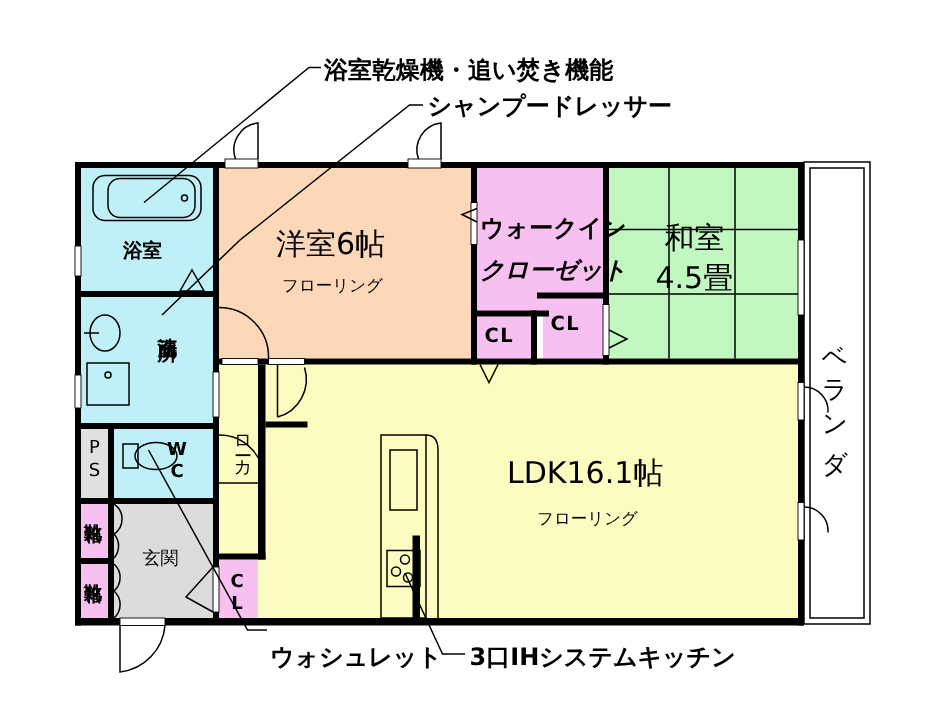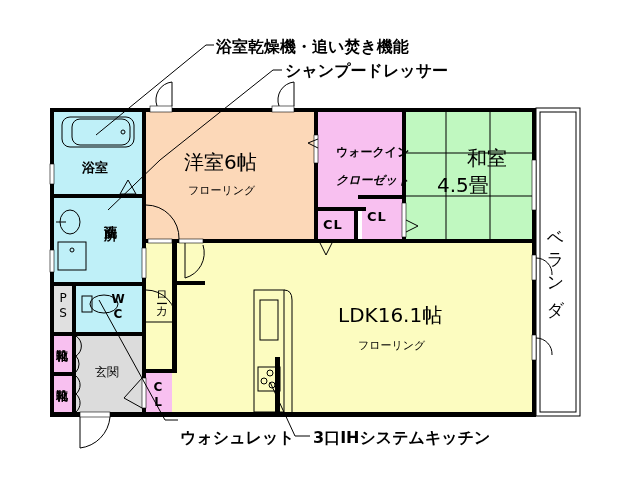--- a/index.html
+++ b/index.html
@@ -7,21 +7,21 @@
          font-family: "DejaVu Sans", sans-serif; }
   #plan { position: absolute; left: 0; top: 0; width: 620px; height: 480px; }
   .lbl { position: absolute; color: #000; white-space: nowrap; line-height: 1; }
   .callout { font-size: 16px; font-weight: bold; }
   .room-big { font-size: 20px; }
   .room-sub { font-size: 11px; }
   .room-med { font-size: 13px; font-weight: bold; }
   .vert { writing-mode: vertical-rl; text-orientation: upright; letter-spacing: 1px; }
   .small { font-size: 12px; }
   .cl { font-size: 13px; font-weight: bold; letter-spacing: 1px; }
-  .wic { font-size: 12px; font-weight: bold; line-height: 14px; padding-left: 16px; }
+  .wic { font-size: 16px; font-weight: bold; line-height: 14px; }
 </style>
 </head>
 <body>
 
 <svg id="plan" viewBox="0 0 620 480" xmlns="http://www.w3.org/2000/svg">
 
   <g>
     <rect x="536" y="108" width="44" height="308" fill="#ffffff" stroke="#000" stroke-width="1"></rect>
     <rect x="540" y="112" width="36" height="300" fill="#ffffff" stroke="#000" stroke-width="1"></rect>
   </g>
@@ -148,21 +148,21 @@
 <div class="lbl room-med vert" style="left:104px; top:215px;">洗面所</div>
 
 <div class="lbl room-big" style="left:184px; top:152px;">洋室6帖</div>
 <div class="lbl room-sub" style="left:188px; top:185px;">フローリング</div>
 
 <div class="lbl wic" style="left:320px; top:145px;">ウォークイン</div>
 <div class="lbl wic" style="left:320px; top:173px;font-style:italic;">クローゼット</div>
 <div class="lbl cl" style="left:323px; top:218px;">CL</div>
 <div class="lbl cl" style="left:367px; top:210px;">CL</div>
 
-<div class="lbl room-big" style="left:443px; top:148px;margin-left:24px;">和室</div>
+<div class="lbl room-big" style="left:443px; top:148px;">和室</div>
 <div class="lbl room-big" style="left:437px; top:175px;">4.5畳</div>
 
 <div class="lbl room-big" style="left:338px; top:305px;">LDK16.1帖</div>
 <div class="lbl room-sub" style="left:358px; top:340px;">フローリング</div>
 
 <div class="lbl small vert" style="left:156px; top:282px;">ローカ</div>
 <div class="lbl small vert" style="left:112px; top:292px; font-weight:bold;">WC</div>
 <div class="lbl small vert" style="left:57px; top:291px;">PS</div>
 <div class="lbl small vert" style="left:56px; top:340px; font-weight:bold;">靴箱</div>
 <div class="lbl small vert" style="left:56px; top:380px; font-weight:bold;">靴箱</div>

